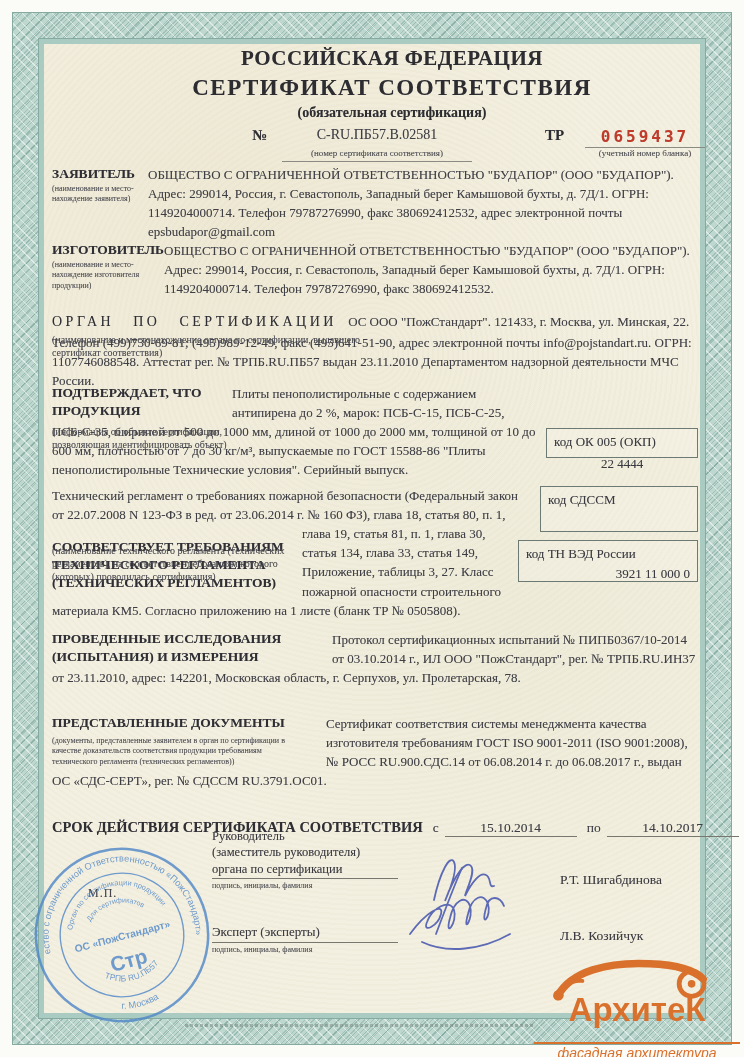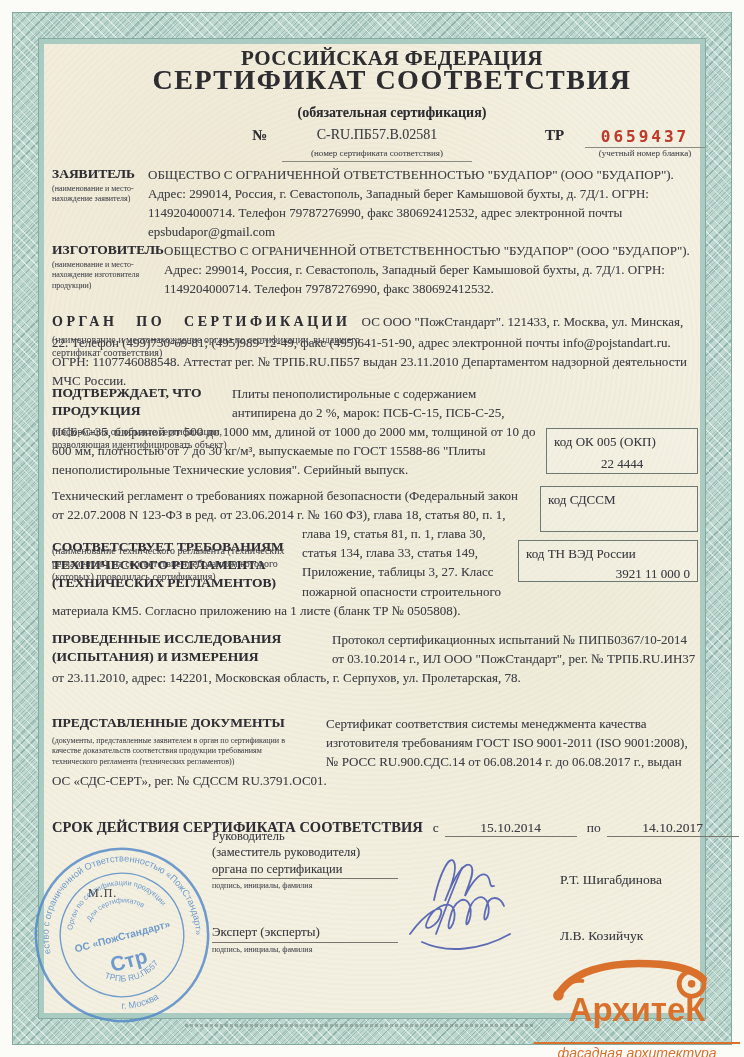--- a/index.html
+++ b/index.html
@@ -15,38 +15,38 @@
   .inner{position:absolute;inset:39px;border:5px solid #aacbc1;outline:1px solid #85aba1;
     background:
       radial-gradient(circle at 28% 18%, rgba(214,203,160,.20), transparent 42%),
       radial-gradient(circle at 72% 60%, rgba(205,208,172,.16), transparent 45%),
       repeating-radial-gradient(circle at 50% 32%, rgba(178,172,138,.05) 0 2px, transparent 2px 5px),
       #f4f0e1;}
   .content{position:absolute;inset:0;z-index:2;text-shadow:0 0 .5px rgba(70,70,80,.30);}
   
   .h{position:absolute;left:0;right:0;text-align:center;font-weight:bold;color:#2c2c31;padding-left:40px;}
   .h1{top:46px;font-size:21px;letter-spacing:.5px;}
-  .h2{top:64px;font-size:28px;letter-spacing:1.5px;}
+  .h2{top:75px;font-size:23px;letter-spacing:1.5px;}
   .h3{top:105px;font-size:14px;}
   .numrow{position:absolute;top:127px;left:0;right:0;height:42px;}
   .nsign{position:absolute;font-size:15px;font-weight:bold;color:#2c2c31;}
   .nval{position:absolute;text-align:center;font-size:14px;padding-bottom:18px;}
   .nred{position:absolute;text-align:center;font-weight:bold;font-size:16px;letter-spacing:3px;
         color:#c23b2a;font-family:"DejaVu Sans Mono",monospace;padding-bottom:1px;}
   .ncap{position:absolute;top:21px;text-align:center;font-size:9px;color:#4c4c52;}
   .u{border-bottom:1px solid #8b8b83;}
   
   .sec2{position:absolute;left:52px;width:648px;display:flex;}
   .col-lab{flex:0 0 auto;}
   .lab{font-weight:bold;font-size:13.5px;color:#2e2e34;margin-bottom:2px;}
   .cap{font-size:8px;line-height:1.3;color:#4c4c52;}
   .col-body{flex:1;font-size:13px;line-height:1.45;}
   
   .sec{position:absolute;left:52px;width:646px;font-size:13px;line-height:1.47;}
-  .inlab{font-weight:bold;font-size:14px;letter-spacing:3.5px;word-spacing:12px;padding-right:8px;color:#2e2e34;}
+  .inlab{font-weight:normal;font-size:14px;letter-spacing:3.5px;word-spacing:12px;padding-right:8px;color:#2e2e34;}
   .flab{float:left;font-weight:bold;font-size:13.5px;line-height:1.32;padding-right:12px;color:#2e2e34;}
   .scap{position:absolute;font-size:10px;line-height:1.3;color:#4c4c52;}
   .codebox{border:1px solid #6d7a74;padding:3px 7px;font-size:13px;color:#3a3a40;background:rgba(255,255,255,.14);box-sizing:border-box;}
   .cb-c{text-align:center;margin-top:3px;}
   .cb-r{text-align:right;margin-top:1px;}
   
   .validity{position:absolute;left:52px;top:818px;width:648px;white-space:nowrap;}
   .vlab{font-size:14.5px;font-weight:bold;color:#2e2e34;}
   .vsmall{font-size:13.5px;margin:0 2px 0 6px;}
   .vdate{display:inline-block;width:132px;text-align:center;font-size:13.5px;border-bottom:1px solid #77776f;}
@@ -107,21 +107,21 @@
       <div class="col-body">ОБЩЕСТВО С ОГРАНИЧЕННОЙ ОТВЕТСТВЕННОСТЬЮ "БУДАПОР" (ООО "БУДАПОР"). Адрес: 299014, Россия, г. Севастополь, Западный берег Камышовой бухты, д. 7Д/1. ОГРН: 1149204000714. Телефон 79787276990, факс 380692412532.</div>
     </div>
 
     <div class="sec" style="top:312px">
       <span class="inlab">ОРГАН ПО СЕРТИФИКАЦИИ</span>
       <span>ОС ООО "ПожСтандарт". 121433, г. Москва, ул. Минская, 22. Телефон (499)730-69-81; (495)989-12-49, факс (495)641-51-90, адрес электронной почты info@pojstandart.ru. ОГРН: 1107746088548. Аттестат рег. № ТРПБ.RU.ПБ57 выдан 23.11.2010 Департаментом надзорной деятельности МЧС России.</span>
       <div class="scap" style="top:21px;left:0;width:338px">(наименование и местонахождение органа по сертификации, выдавшего сертификат соответствия)</div>
     </div>
 
     <div class="sec" style="top:384px">
-      <div class="codebox" style="float:right;width:152px;height:46px;margin:44px 0 4px 10px">
+      <div class="codebox" style="float:right;width:152px;height:30px;margin:44px 0 4px 10px">
         <div>код ОК 005 (ОКП)</div>
         <div class="cb-c">22 4444</div>
       </div>
       <div class="flab" style="width:168px">
         <div>ПОДТВЕРЖДАЕТ, ЧТО</div>
         <div>ПРОДУКЦИЯ</div>
       </div>
       <span>Плиты пенополистирольные с содержанием антипирена до 2 %, марок: ПСБ-С-15, ПСБ-С-25, ПСБ-С-35, шириной от 500 до 1000 мм, длиной от 1000 до 2000 мм, толщиной от 10 до 600 мм, плотностью от 7 до 30 кг/м³, выпускаемые по ГОСТ 15588-86 "Плиты пенополистирольные Технические условия". Серийный выпуск.</span>
       <div class="scap" style="top:41px;left:0;width:176px">(информация об объекте сертификации, позволяющая идентифицировать объект)</div>
     </div>

